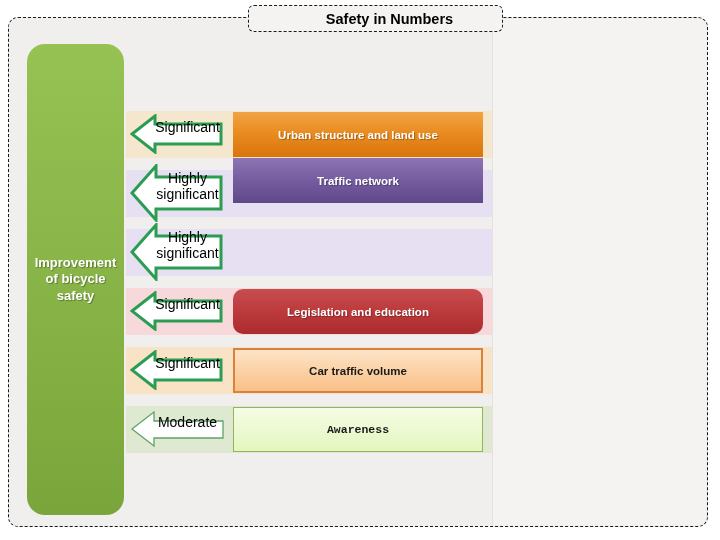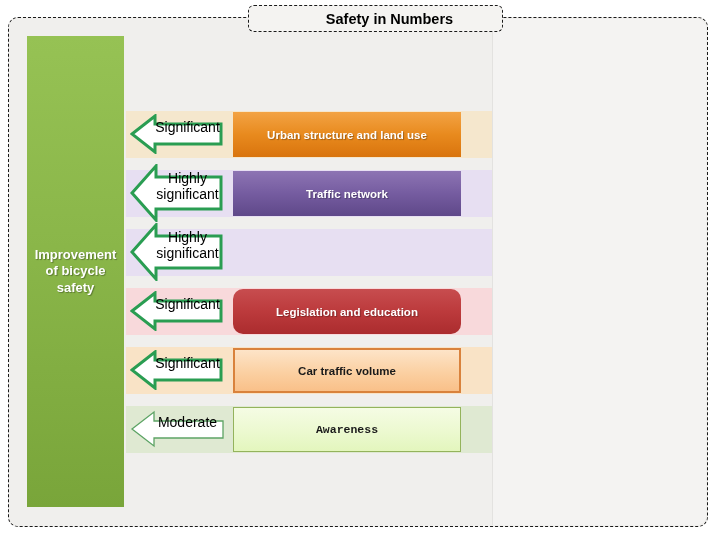--- a/index.html
+++ b/index.html
@@ -29,48 +29,48 @@
   
   .title-box{
     position:absolute;left:248px;top:5px;width:225px;height:25px;
     border:1.6px dashed #1a1a1a;border-radius:6px;background:#f4f3f1;
     display:flex;align-items:center;justify-content:center;
     font-size:14.5px;font-weight:bold;color:#000;z-index:6;padding-left:28px;
   }
 
   
   .green-bar{
-    position:absolute;left:27px;top:36px;width:97px;height:471px;
+    position:absolute;left:27px;top:44px;width:97px;height:471px;
     background:linear-gradient(180deg,#96c254 0%,#8ab649 45%,#79a53a 100%);
-    display:flex;align-items:center;justify-content:center;z-index:2;
+    display:flex;align-items:center;justify-content:center;z-index:2;border-radius:18px;
   }
   .green-bar-label{
     padding:0 7px;text-align:center;color:#ffffff;font-weight:bold;
     font-size:13px;line-height:1.25;text-shadow:1px 1px 1px rgba(0,0,0,0.32);
   }
 
   
   .band{position:absolute;left:126px;width:366px;height:47px;z-index:1;}
   .band.b0{top:111px;background:#f5e7cd;}
   .band.b1{top:170px;background:#e7dff2;}
   .band.b2{top:229px;background:#e7dff2;}
   .band.b3{top:288px;background:#f8d9db;}
   .band.b4{top:347px;background:#f9e3c6;}
   .band.b5{top:406px;background:#dfe9d2;}
 
   
   .bar{
-    position:absolute;left:233px;width:228px;height:45px;z-index:3;
+    position:absolute;left:233px;width:250px;height:45px;z-index:3;
     display:flex;align-items:center;justify-content:center;
     font-weight:bold;font-size:11.5px;box-sizing:border-box;text-align:center;
   }
   .bar.light-text{color:#ffffff;text-shadow:1px 1px 1px rgba(0,0,0,0.3);}
   .bar.dark-text{color:#1a1a1a;}
   .bar.b0{top:112px;background:linear-gradient(180deg,#f3a344 0%,#e88a1e 50%,#d9740d 100%);}
-  .bar.b1{top:171px;background:linear-gradient(180deg,#8d74b3 0%,#755ca0 50%,#5f4889 100%);}
+  .bar.b1{top:158px;background:linear-gradient(180deg,#8d74b3 0%,#755ca0 50%,#5f4889 100%);}
   .bar.b2{top:230px;background:linear-gradient(180deg,#8d74b3 0%,#755ca0 50%,#5f4889 100%);}
   .bar.b3{top:289px;background:linear-gradient(180deg,#c74d4f 0%,#bc3a3c 50%,#ab2c2e 100%);border-radius:10px;}
   .bar.b4{top:348px;background:linear-gradient(180deg,#fde4c8 0%,#fbd0a2 55%,#f9c089 100%);border:2px solid #d9823c;}
   .bar.b5{top:407px;background:linear-gradient(180deg,#f5fce4 0%,#ecf9d0 55%,#e3f6bd 100%);border:1px solid #94b35c;font-family:Liberation Mono, monospace;}
 
   
   .arrow{position:absolute;left:130px;z-index:4;}
   .arrow.a0{top:114px;}
   .arrow.a1{top:164px;}
   .arrow.a2{top:223px;}

